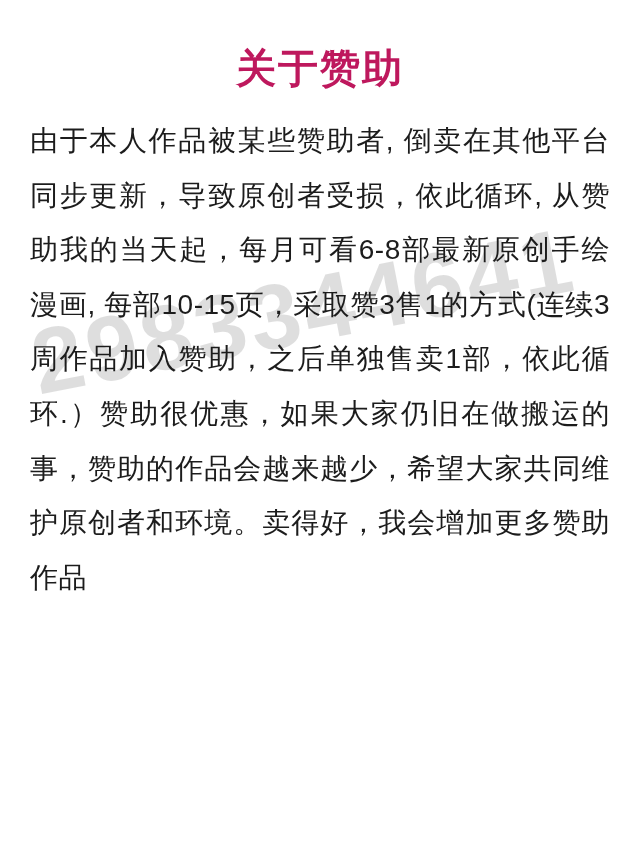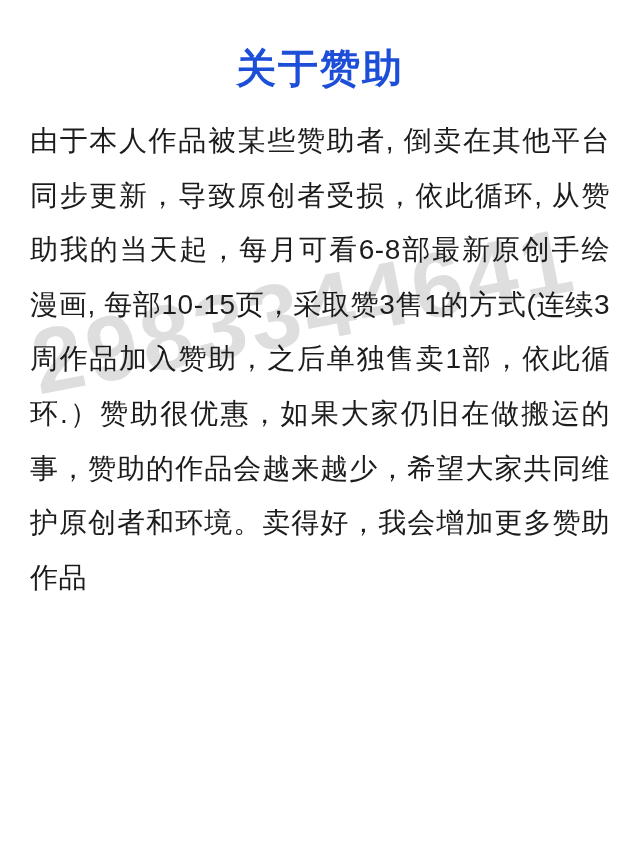--- a/index.html
+++ b/index.html
@@ -19,21 +19,21 @@
     width: 640px;
     height: 853px;
     box-sizing: border-box;
     padding: 44px 30px 0 30px;
     background: #ffffff;
   }
   .title {
     text-align: center;
     font-size: 40px;
     font-weight: bold;
-    color: #1d4ed8;
+    color: #be185d;
     letter-spacing: 2px;
     line-height: 1.2;
     margin: 0 0 22px 0;
     position: relative;
     z-index: 3;
   }
   .body-text {
     font-size: 28px;
     color: #1c1c1c;
     line-height: 1.95;

